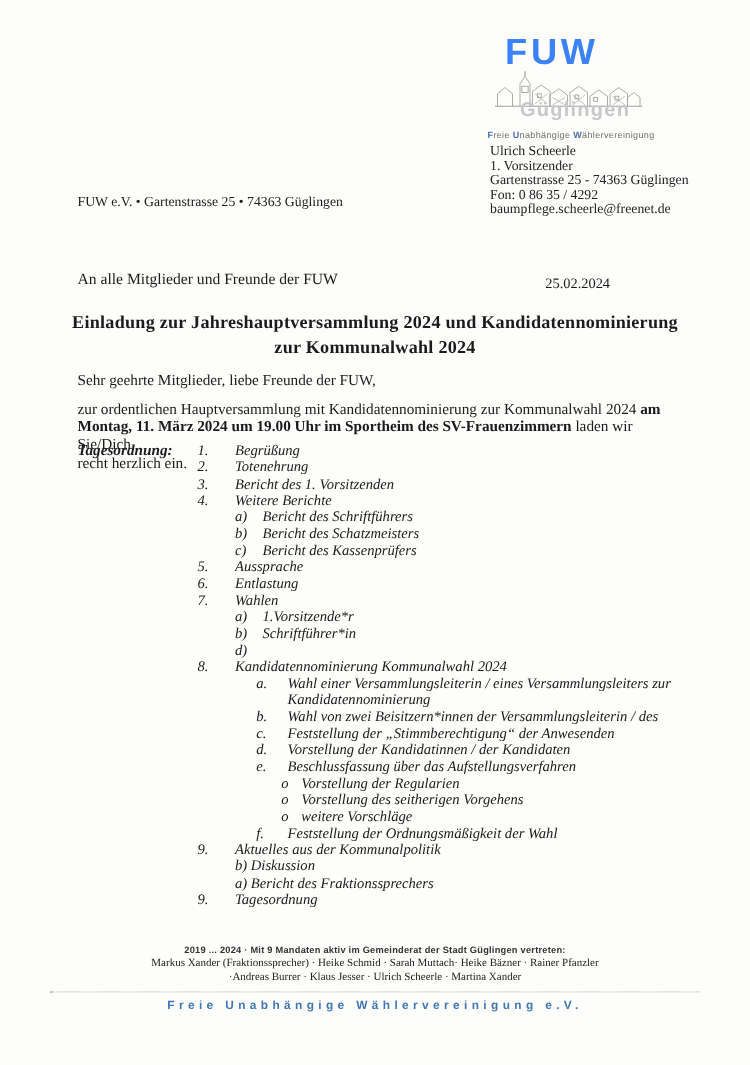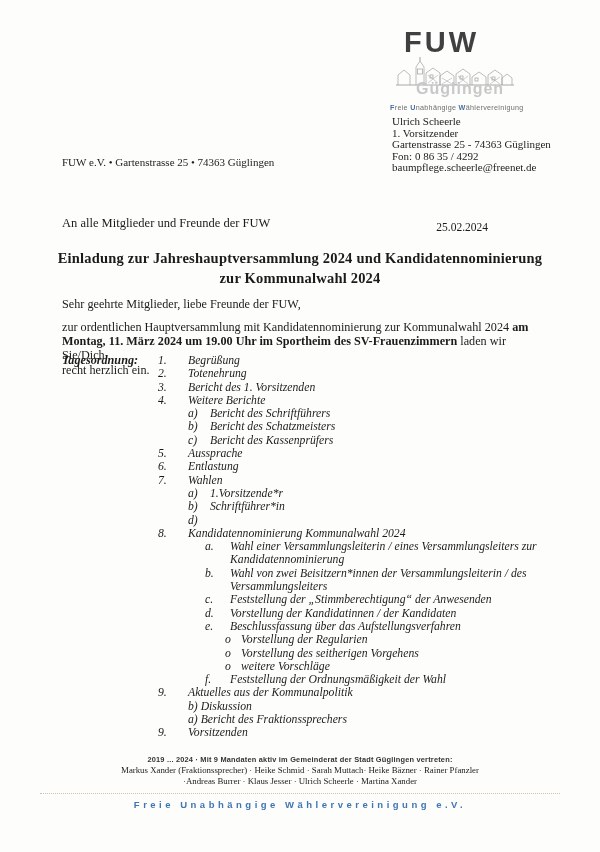--- a/index.html
+++ b/index.html
@@ -6,21 +6,21 @@
   html,body { background:#e9e9e9; }
   .page {
     position:relative; width:600px; height:852px; margin:0 auto;
     background:#fdfdfb; overflow:hidden; color:#1b1b1b;
     font-family:"Liberation Serif", serif;
   }
   
   .fuw-acronym {
     position:absolute; left:404px; top:26px;
     font-family:"Liberation Sans", sans-serif;
-    font-size:29px; font-weight:700; letter-spacing:3px; color:#404040;
+    font-size:29px; font-weight:700; letter-spacing:3px; color:#3b82f6;
   }
   .town-sketch { position:absolute; left:396px; top:55px; width:118px; height:33px; opacity:.85; }
   .town-name {
     position:absolute; left:416px; top:80px;
     font-family:"Liberation Sans", sans-serif;
     font-size:16px; font-weight:600; letter-spacing:1px; color:#c8c8c8;
   }
   .logo-slogan {
     position:absolute; left:390px; top:103px;
     font-family:"Liberation Sans", sans-serif;
@@ -188,21 +188,20 @@
       <div class="ag lv2b">
           <span class="m"></span>
           <span class="t">Kandidatennominierung</span>
         </div>
       <div class="ag lv2b">
           <span class="m">b.</span>
           <span class="t">Wahl von zwei Beisitzern*innen der Versammlungsleiterin / des</span>
         </div>
       <div class="ag lv2b">
           <span class="m"></span>
-          <span class="t">Versammlungsleiters</span>
         </div>
       <div class="ag lv2b">
           <span class="m">c.</span>
           <span class="t">Feststellung der „Stimmberechtigung“ der Anwesenden</span>
         </div>
       <div class="ag lv2b">
           <span class="m">d.</span>
           <span class="t">Vorstellung der Kandidatinnen / der Kandidaten</span>
         </div>
       <div class="ag lv2b">
@@ -230,21 +229,21 @@
           <span class="t">Aktuelles aus der Kommunalpolitik</span>
         </div>
       <div class="ag lv2t">
           <span class="t">b) Diskussion</span>
         </div>
       <div class="ag lv2t">
           <span class="t">a) Bericht des Fraktionssprechers</span>
         </div>
       <div class="ag lv1">
           <span class="m">9.</span>
-          <span class="t">Vorsitzenden</span>
+          <span class="t">Tagesordnung</span>
         </div>
     </div>
   </div>
 
   <div class="mandates">
     <div class="l1">2019 ... 2024 · Mit 9 Mandaten aktiv im Gemeinderat der Stadt Güglingen vertreten:</div>
     <div class="l2">Markus Xander (Fraktionssprecher) · Heike Schmid · Sarah Muttach· Heike Bäzner · Rainer Pfanzler</div>
     <div class="l3">·Andreas Burrer · Klaus Jesser · Ulrich Scheerle · Martina Xander</div>
   </div>
 

